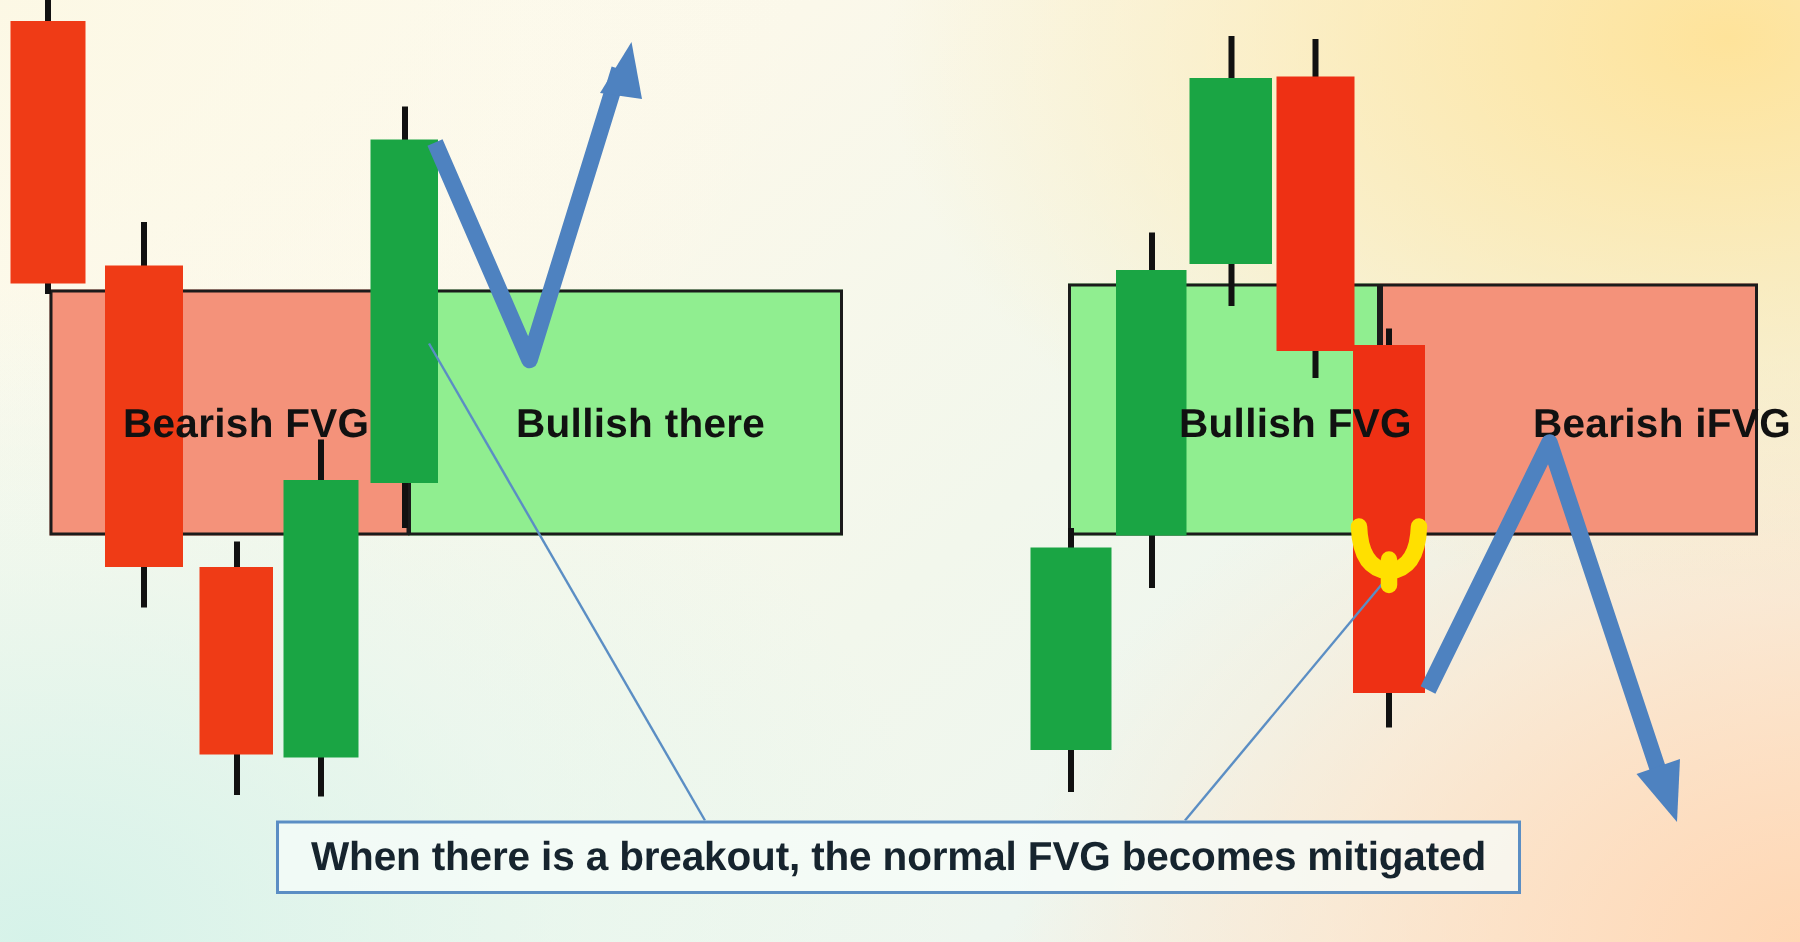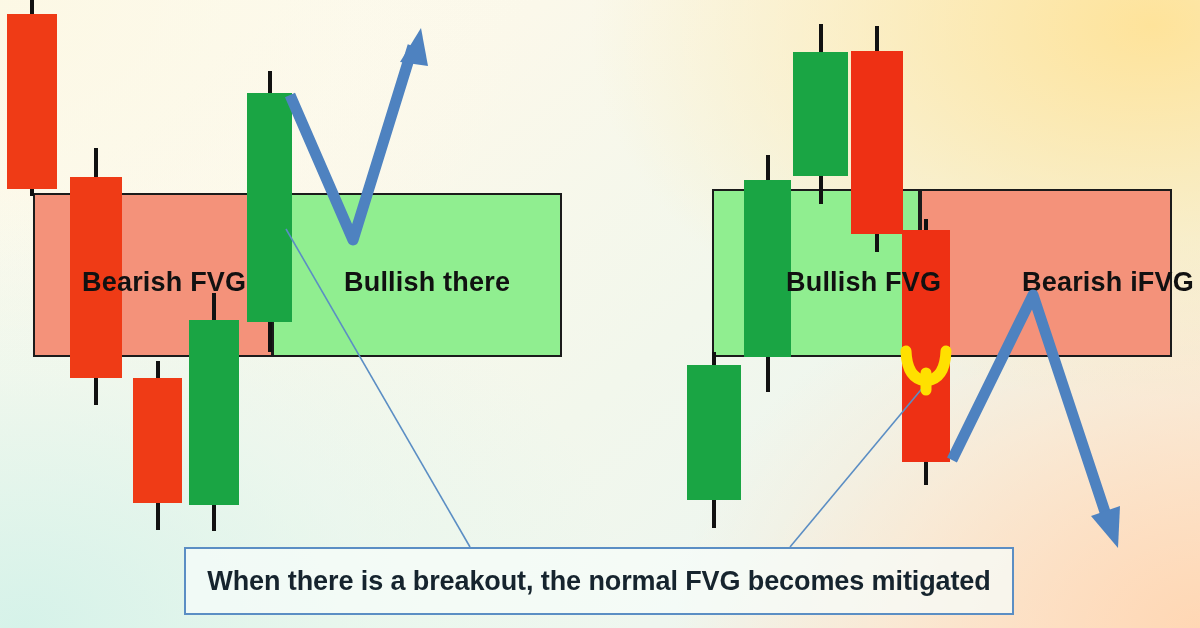--- a/index.html
+++ b/index.html
@@ -54,21 +54,21 @@
     font-size: 27px;
     letter-spacing: 0.2px;
     white-space: nowrap;
   }
   
   #caption-box {
     position: absolute;
     left: 184px;
     top: 547px;
     width: 830px;
-    height: 68px;
+    height: 49px;
     box-sizing: border-box;
     border: 2px solid #5b8ec4;
     background: rgba(246,252,250,0.72);
     display: flex;
     align-items: center;
     justify-content: center;
   }
   #caption-text {
     color: #16242e;
     font-weight: bold;

